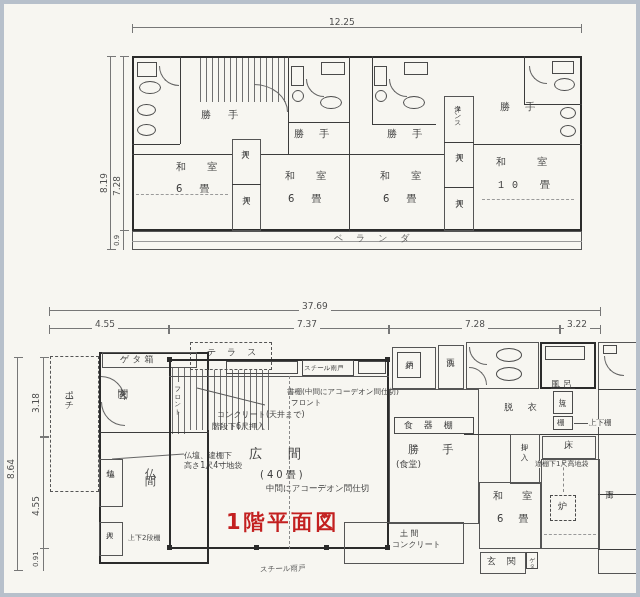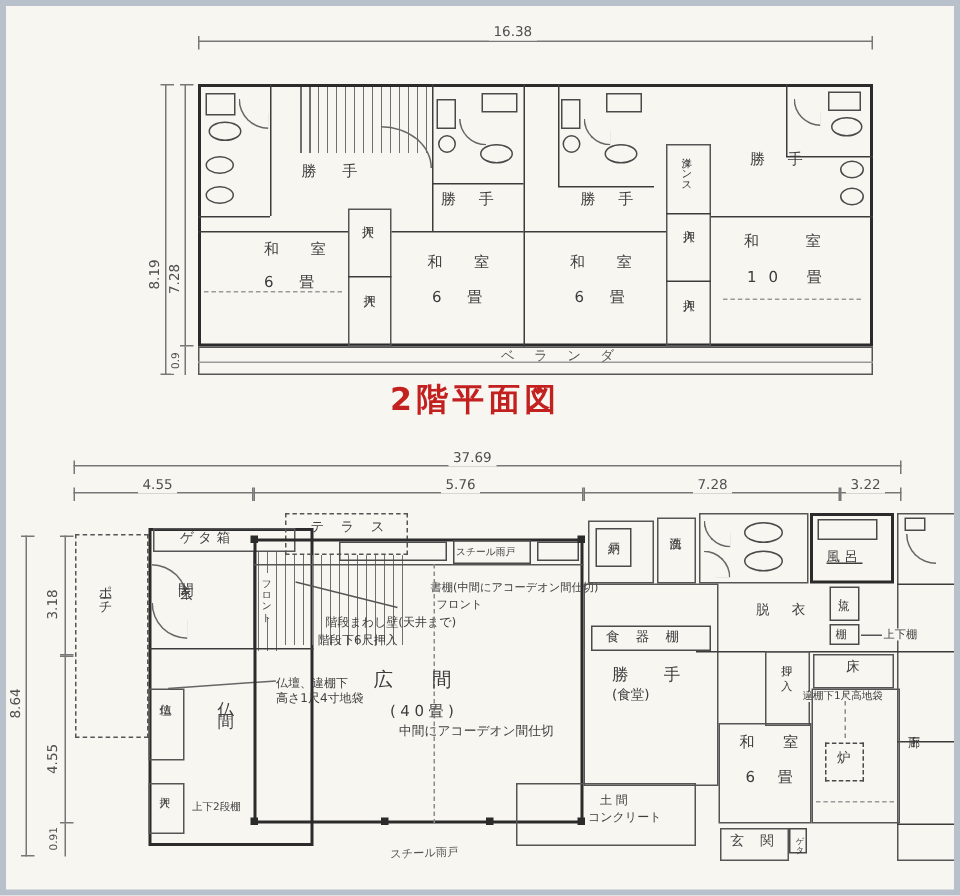--- a/index.html
+++ b/index.html
@@ -40,21 +40,21 @@
   .tick.h::after{width:1px;height:9px;right:0;top:-4px;}
   .tick.v::before{width:9px;height:1px;left:-4px;top:0;}
   .tick.v::after{width:9px;height:1px;left:-4px;bottom:0;}
 </style>
 </head>
 <body>
 
 <div id="canvas">
 
   <div class="line1h tick h" style="left:128px;top:23px;width:450px;"></div>
-  <div class="dimtxt" style="left:322px;top:14px;">16.38</div>
+  <div class="dimtxt" style="left:322px;top:14px;">12.25</div>
 
   <div class="line1v tick v" style="left:106px;top:52px;height:194px;"></div>
   <div class="line1v tick v" style="left:119px;top:52px;height:175px;"></div>
   <div class="line1v" style="left:119px;top:227px;height:19px;"></div>
   <div class="dimtxt rot" style="left:96px;top:192px;">8.19</div>
   <div class="dimtxt rot" style="left:109px;top:195px;">7.28</div>
   <div class="dimtxt rot" style="left:110px;top:245px;font-size:7px;">0.9</div>
 
   <div class="room thick" style="left:128px;top:52px;width:450px;height:175px;"></div>
 
@@ -117,31 +117,30 @@
   <div class="wallv" style="left:520px;top:52px;height:48px;border-left-width:1px;"></div>
   <div class="wallh" style="left:520px;top:100px;width:58px;border-top-width:1px;"></div>
   <div class="box" style="left:548px;top:57px;width:22px;height:13px;"></div>
   <div class="oval" style="left:550px;top:74px;width:21px;height:13px;"></div>
   <div class="arc" style="left:525px;top:62px;width:18px;height:18px;"></div>
   <div class="oval" style="left:556px;top:103px;width:16px;height:12px;"></div>
   <div class="oval" style="left:556px;top:121px;width:16px;height:12px;"></div>
   <div class="lbl" style="left:496px;top:98px;letter-spacing:6px;">勝 手</div>
   <div class="wallh" style="left:470px;top:140px;width:108px;border-top-width:1px;"></div>
   <div class="lbl" style="left:492px;top:153px;letter-spacing:14px;">和  室</div>
-  <div class="lbl" style="left:494px;top:177px;letter-spacing:8px;">10 畳</div>
+  <div class="lbl" style="left:494px;top:177px;letter-spacing:8px;font-family:Liberation Mono, monospace;">10 畳</div>
   <div class="dashh" style="left:478px;top:195px;width:92px;"></div>
 
-  <div class="redtitle" style="left:256px;top:248px;">2階平面図</div>
 
   <div class="line1h tick h" style="left:45px;top:306px;width:552px;"></div>
   <div class="dimtxt" style="left:295px;top:298px;">37.69</div>
   <div class="line1h tick h" style="left:45px;top:324px;width:120px;"></div>
   <div class="dimtxt" style="left:88px;top:316px;">4.55</div>
   <div class="line1h tick h" style="left:165px;top:324px;width:220px;"></div>
-  <div class="dimtxt" style="left:290px;top:316px;">5.76</div>
+  <div class="dimtxt" style="left:290px;top:316px;">7.37</div>
   <div class="line1h tick h" style="left:385px;top:324px;width:171px;"></div>
   <div class="dimtxt" style="left:458px;top:316px;">7.28</div>
   <div class="line1h tick h" style="left:556px;top:324px;width:41px;"></div>
   <div class="dimtxt" style="left:560px;top:316px;">3.22</div>
 
   <div class="line1v tick v" style="left:13px;top:353px;height:214px;"></div>
   <div class="dimtxt rot" style="left:3px;top:478px;">8.64</div>
   <div class="line1v tick v" style="left:39px;top:353px;height:80px;"></div>
   <div class="dimtxt rot" style="left:28px;top:412px;">3.18</div>
   <div class="line1v tick v" style="left:39px;top:433px;height:112px;"></div>
@@ -178,54 +177,55 @@
   <div class="line1h" style="left:108px;top:452px;width:72px;transform:rotate(-4deg);border-color:#666;"></div>
 
   <div class="room thick" style="left:165px;top:355px;width:220px;height:190px;"></div>
   <div class="line1h" style="left:165px;top:372px;width:220px;border-color:#555;"></div>
   <div class="box" style="left:222px;top:357px;width:72px;height:13px;"></div>
   <div class="box" style="left:298px;top:356px;width:52px;height:16px;border-width:1.4px;"></div>
   <div class="lbl" style="left:300px;top:361px;font-size:6.5px;">スチール雨戸</div>
   <div class="box" style="left:354px;top:357px;width:28px;height:13px;"></div>
   <div class="lbl note" style="left:283px;top:384px;font-size:7.5px;">書棚(中間にアコーデオン間仕切)</div>
   <div class="lbl note" style="left:287px;top:395px;font-size:7.5px;">フロント</div>
-  <div class="lbl note" style="left:213px;top:407px;">階段まわし壁(天井まで)</div>
+  <div class="lbl note" style="left:213px;top:407px;">コンクリート(天井まで)</div>
   <div class="lbl note" style="left:208px;top:419px;">階段下6尺押入</div>
   <div class="dashv" style="left:285px;top:372px;height:173px;"></div>
   <div class="lbl" style="left:245px;top:443px;font-size:13px;letter-spacing:26px;">広間</div>
   <div class="lbl" style="left:256px;top:466px;letter-spacing:3px;">(40畳)</div>
   <div class="lbl" style="left:262px;top:480px;font-size:8.5px;">中間にアコーデオン間仕切</div>
   <div class="post" style="left:163px;top:353px;"></div>
   <div class="post" style="left:381px;top:353px;"></div>
   <div class="post" style="left:163px;top:541px;"></div>
   <div class="post" style="left:381px;top:541px;"></div>
   <div class="post" style="left:250px;top:541px;"></div>
   <div class="post" style="left:320px;top:541px;"></div>
   <div class="lbl note" style="left:256px;top:561px;color:#555;transform:rotate(-2deg);font-size:7.5px;">スチール雨戸</div>
 
+  <div class="redtitle" style="left:222px;top:504px;">1階平面図</div>
 
   <div class="room thin" style="left:385px;top:385px;width:90px;height:135px;"></div>
   <div class="box" style="left:390px;top:413px;width:80px;height:17px;border-width:1.4px;"></div>
   <div class="lbl" style="left:400px;top:417px;font-size:9px;letter-spacing:4px;">食 器 棚</div>
   <div class="lbl" style="left:404px;top:440px;font-size:11px;letter-spacing:10px;">勝 手</div>
-  <div class="lbl" style="left:404px;top:456px;font-size:9px;">(食堂)</div>
+  <div class="lbl" style="left:392px;top:456px;font-size:9px;">(食堂)</div>
 
   <div class="room thin" style="left:388px;top:343px;width:44px;height:42px;"></div>
   <div class="box" style="left:393px;top:348px;width:24px;height:26px;"></div>
   <div class="lbl vlbl" style="left:400px;top:351px;font-size:8px;background:#f7f6f1;">納戸</div>
   <div class="room thin" style="left:434px;top:341px;width:26px;height:44px;"></div>
   <div class="lbl vlbl" style="left:441px;top:348px;font-size:8px;">洗面</div>
   <div class="room thin" style="left:462px;top:338px;width:73px;height:47px;"></div>
   <div class="arc" style="left:465px;top:343px;width:18px;height:18px;"></div>
   <div class="arc2" style="left:465px;top:363px;width:18px;height:18px;"></div>
   <div class="oval" style="left:492px;top:344px;width:26px;height:14px;"></div>
   <div class="oval" style="left:492px;top:363px;width:26px;height:14px;"></div>
   <div class="room thin thick" style="left:536px;top:338px;width:56px;height:47px;"></div>
   <div class="box" style="left:541px;top:342px;width:40px;height:14px;"></div>
-  <div class="lbl" style="left:547px;top:364px;font-size:9px;letter-spacing:3px;text-decoration:underline;">風呂</div>
+  <div class="lbl" style="left:547px;top:376px;font-size:9px;letter-spacing:3px;text-decoration:underline;">風呂</div>
 
   <div class="room thin" style="left:594px;top:338px;width:44px;height:232px;"></div>
   <div class="wallh" style="left:594px;top:385px;width:44px;border-top-width:1px;"></div>
   <div class="wallh" style="left:594px;top:430px;width:44px;border-top-width:1px;"></div>
   <div class="wallh" style="left:594px;top:490px;width:44px;border-top-width:1px;"></div>
   <div class="wallh" style="left:594px;top:545px;width:44px;border-top-width:1px;"></div>
   <div class="arc" style="left:600px;top:352px;width:20px;height:20px;"></div>
   <div class="box" style="left:599px;top:341px;width:14px;height:9px;"></div>
 
   <div class="lbl" style="left:500px;top:399px;font-size:9px;letter-spacing:6px;">脱 衣</div>

